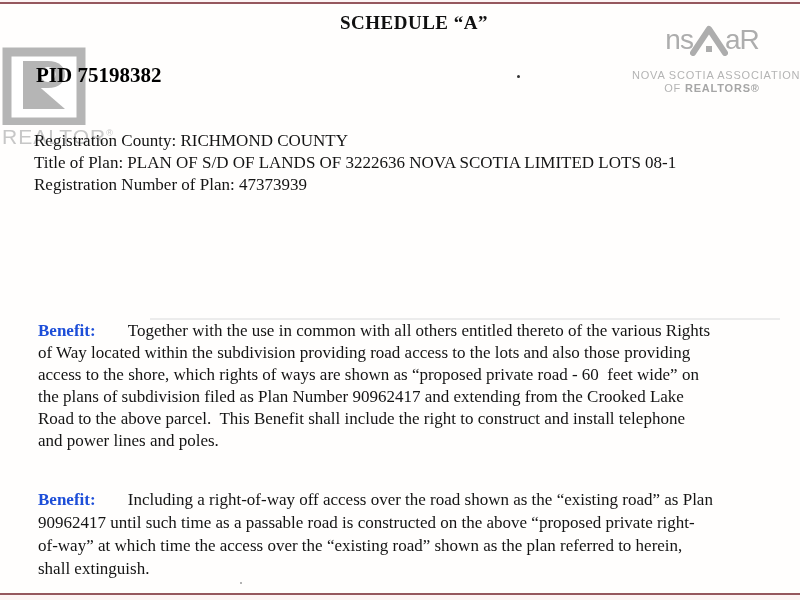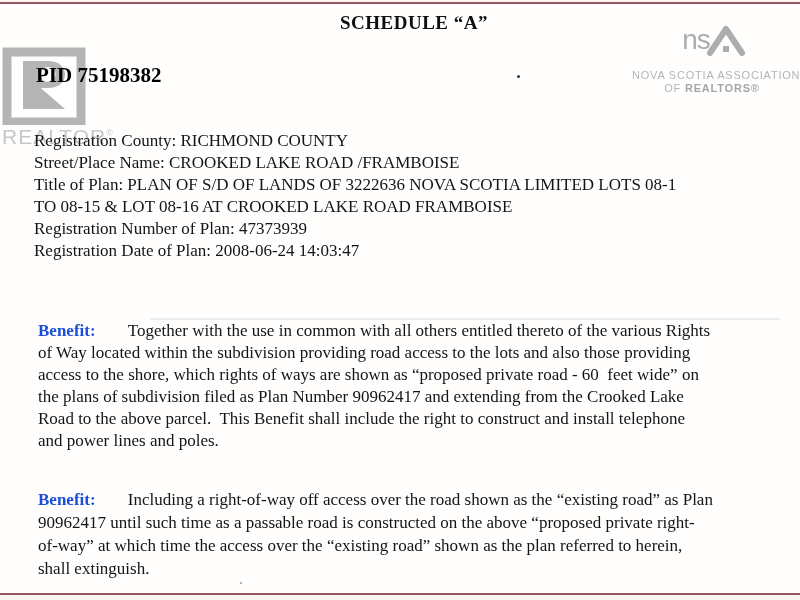--- a/index.html
+++ b/index.html
@@ -90,35 +90,33 @@
 
 <div class="nsar-wm">
   <div class="nsar-row">
     <span>ns</span>
     <span class="nsar-roof">
       <svg width="38" height="34" viewBox="0 0 38 34" xmlns="http://www.w3.org/2000/svg">
         <path d="M3,31 L19,7 L35,31" fill="none" stroke="#adadad" stroke-width="6" stroke-linecap="round" stroke-linejoin="round"></path>
         <rect x="16" y="24" width="6" height="6" fill="#adadad"></rect>
       </svg>
     </span>
+    <span>aR</span>
   </div>
   <div class="nsar-tag">NOVA SCOTIA ASSOCIATION</div>
   <div class="nsar-tag"><span>OF </span><b>REALTORS®</b></div>
 </div>
 
 <div class="schedule-title">SCHEDULE “A”</div>
 <div class="pid">PID 75198382</div>
 
 <div class="reg-block">
   <div class="reg-line">Registration County: RICHMOND COUNTY</div>
-  <div class="reg-line">Street/Place Name: CROOKED LAKE ROAD /FRAMBOISE</div>
   <div class="reg-line">Title of Plan: PLAN OF S/D OF LANDS OF 3222636 NOVA SCOTIA LIMITED LOTS 08-1</div>
-  <div class="reg-line">TO 08-15 &amp; LOT 08-16 AT CROOKED LAKE ROAD FRAMBOISE</div>
   <div class="reg-line">Registration Number of Plan: 47373939</div>
-  <div class="reg-line">Registration Date of Plan: 2008-06-24 14:03:47</div>
 </div>
 
 <div class="faint-divider"></div>
 
 <div class="benefit benefit-1"><b>Benefit:</b> <span class="btext">Together with the use in common with all others entitled thereto of the various Rights
 of Way located within the subdivision providing road access to the lots and also those providing
 access to the shore, which rights of ways are shown as “proposed private road - 60  feet wide” on
 the plans of subdivision filed as Plan Number 90962417 and extending from the Crooked Lake
 Road to the above parcel.  This Benefit shall include the right to construct and install telephone
 and power lines and poles.</span></div>

